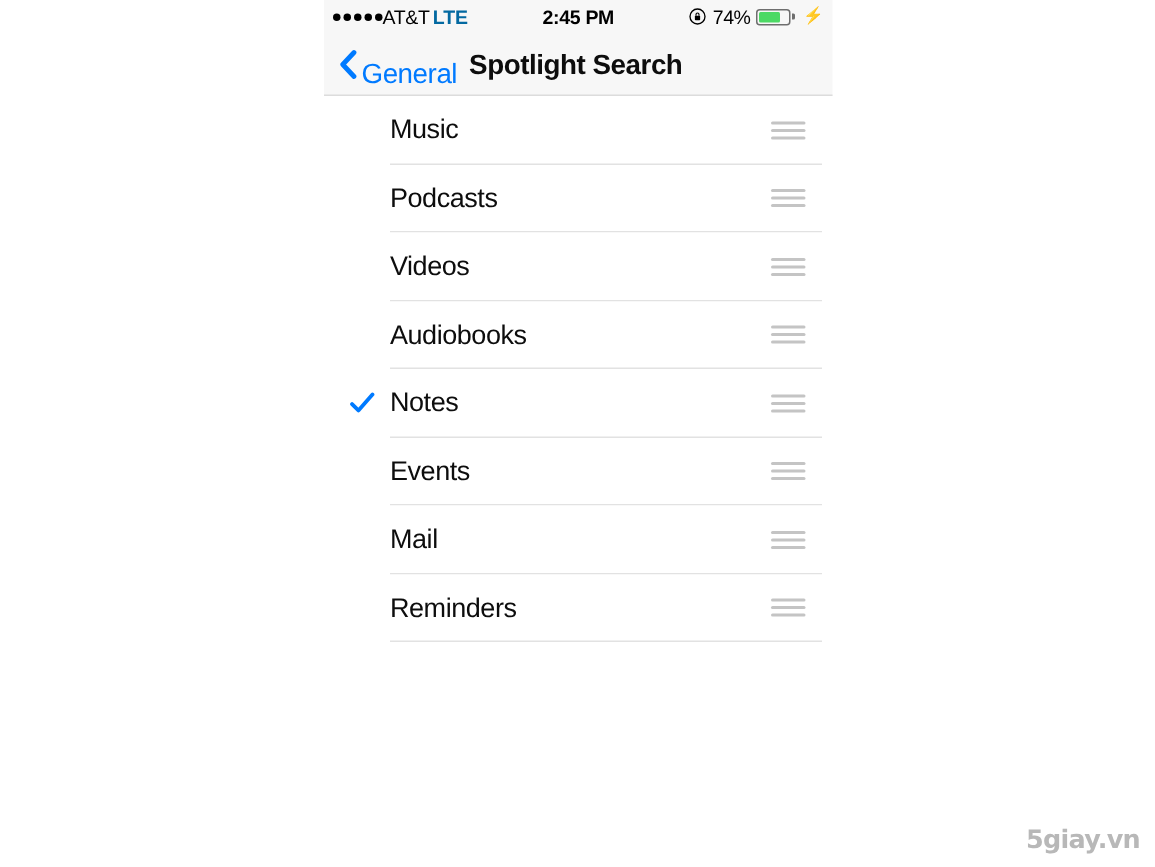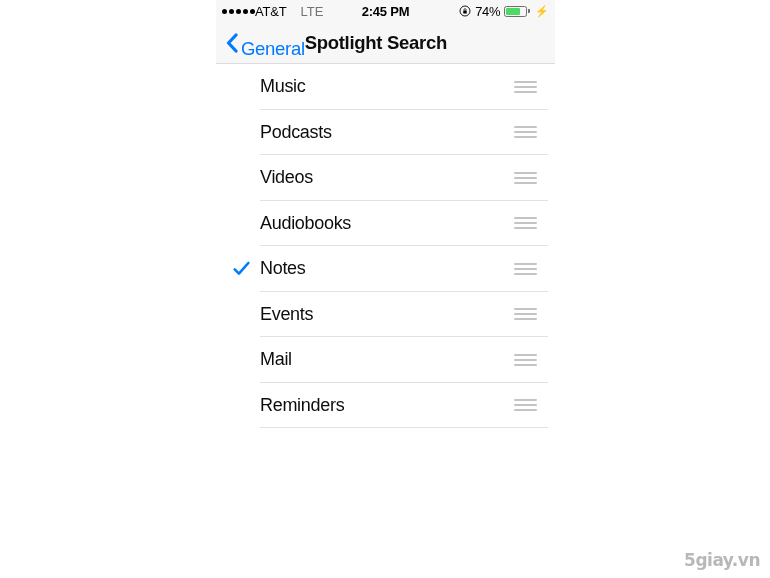--- a/index.html
+++ b/index.html
@@ -49,24 +49,24 @@
     background: #000000;
     display: block;
   }
   #carrier {
     margin-left: 0;
     font-weight: normal;
     font-size: 13px;
     letter-spacing: -0.2px;
   }
   #network-type {
-    margin-left: 14px;
-    font-weight: normal;
+    margin-left: 2px;
+    font-weight: bold;
     font-size: 13px;
-    color: #737373;
+    color: #0369a1;
   }
   #clock {
     position: absolute;
     left: 0;
     right: 0;
     text-align: center;
     font-size: 13px;
     font-weight: bold;
     letter-spacing: -0.2px;
   }
@@ -146,20 +146,21 @@
   }
   #back-label {
     font-size: 18.5px;
     letter-spacing: -0.3px;
     margin-top: 13px;
   }
   #nav-title {
     font-size: 18.5px;
     font-weight: bold;
     color: #0d0d0d;
+    margin-left: 8px;
     letter-spacing: -0.3px;
   }
 
   
   #search-results-list {
     background: #ffffff;
   }
   .list-row {
     height: 45.5px;
     display: flex;

